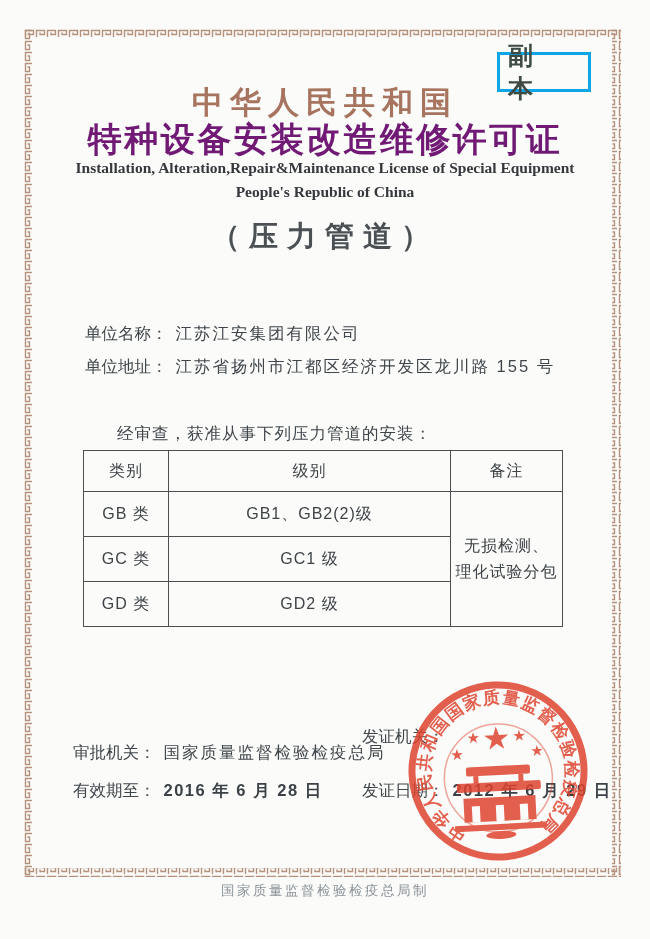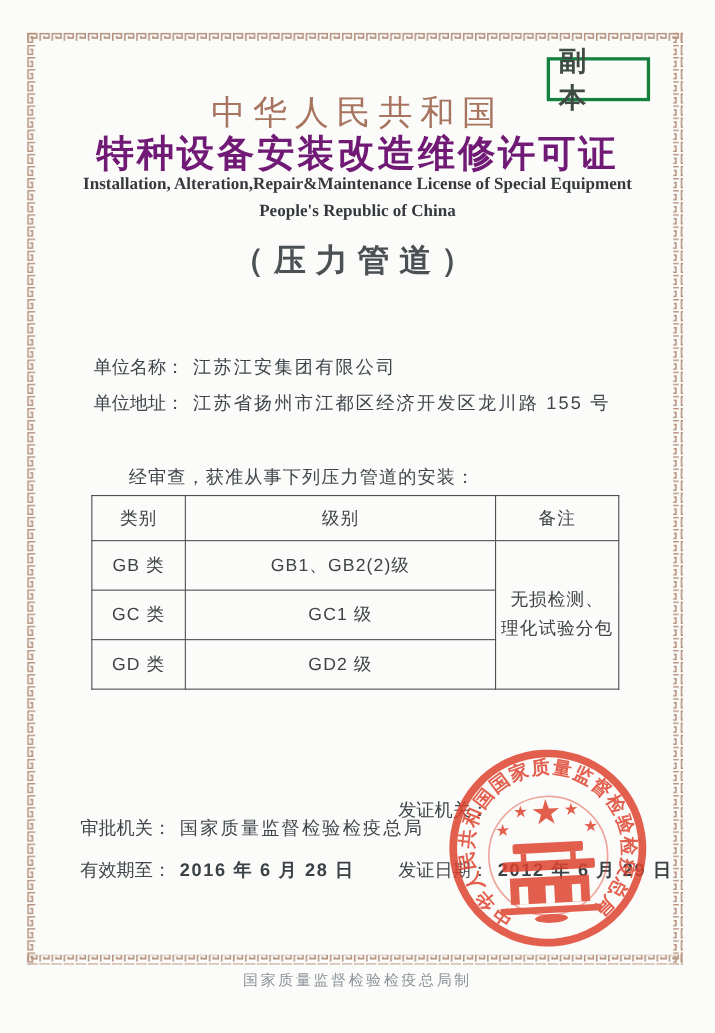--- a/index.html
+++ b/index.html
@@ -11,27 +11,27 @@
   }
   .abs{position:absolute;}
   .center{left:0;width:650px;text-align:center;}
 
   
   .border-frame{position:absolute;left:24px;top:29px;}
 
   
   .copy-box{
     position:absolute;left:497px;top:52px;width:94px;height:40px;
-    border:3px solid #15803d;box-sizing:border-box;
+    border:3px solid #0ea5e9;box-sizing:border-box;
     display:flex;align-items:center;justify-content:center;
     font-size:25px;font-weight:bold;color:#3e4b44;letter-spacing:10px;
     padding-left:8px;
   }
 
-  .title-cn1{top:82px;font-size:31px;font-weight:normal;color:#a7745f;letter-spacing:7px;}
+  .title-cn1{top:82px;font-size:31px;font-weight:bold;color:#a7745f;letter-spacing:7px;}
   .title-cn2{top:117px;font-size:34px;font-weight:bold;color:#701a75;letter-spacing:2.5px;}
   .title-en{font-family:"Liberation Serif","DejaVu Serif",serif;font-weight:bold;color:#35393d;font-size:15.5px;}
   .title-en1{top:159px;}
   .title-en2{top:183px;font-family:Liberation Serif, serif;}
   .subtitle{top:217px;font-size:29px;font-weight:bold;color:#4a5054;letter-spacing:9px;}
 
   .license-no{top:254px;right:78px;font-size:17px;color:#5d4a3f;}
   .license-no .num{font-family:"Liberation Mono","DejaVu Sans Mono",monospace;letter-spacing:0.5px;}
 
   .field{font-size:16.5px;color:#3f464b;white-space:nowrap;}

